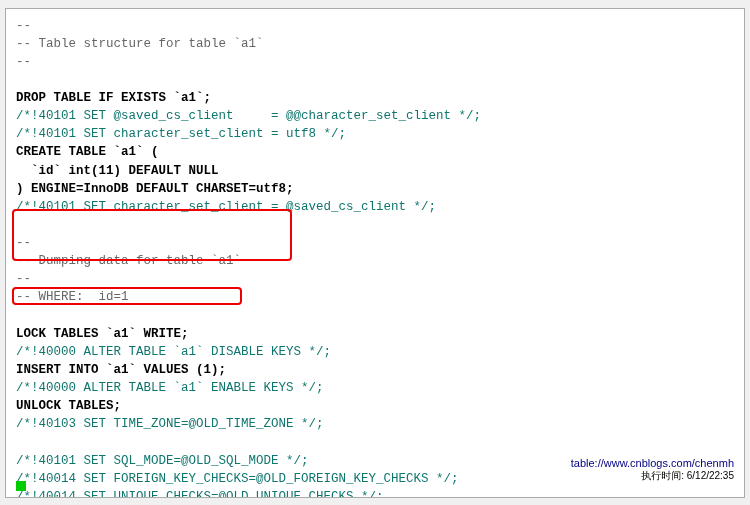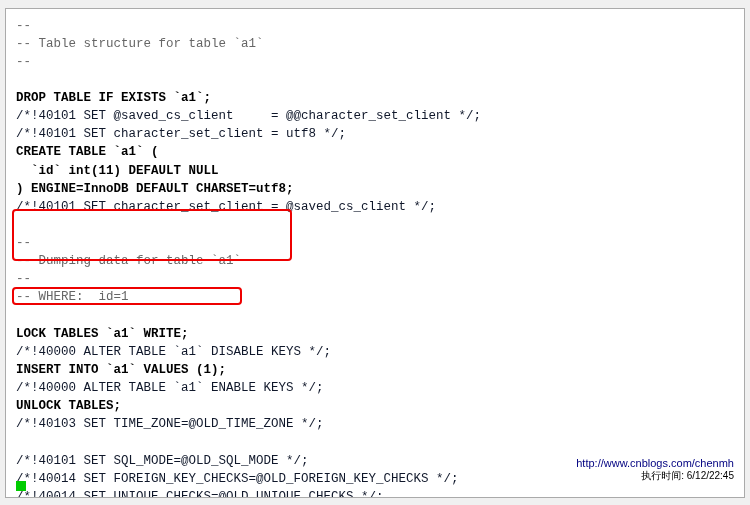--- a/index.html
+++ b/index.html
@@ -76,28 +76,28 @@
     .green-dot {
       position: absolute;
       bottom: 6px;
       left: 10px;
       width: 10px;
       height: 10px;
       background: #00cc00;
     }
     .line-comment { color: #666; }
     .line-normal { color: #000; font-weight: bold; }
-    .line-special { color: #0f172a; }
+    .line-special { color: #0f766e; }
   </style>
 </head>
 <body>
 
 <div class="window">
   <div class="code-area" id="code-display"><div class="line-comment">--</div><div class="line-comment">-- Table structure for table `a1`</div><div class="line-comment">--</div><div class="line-normal">&nbsp;</div><div class="line-normal">DROP TABLE IF EXISTS `a1`;</div><div class="line-special">/*!40101 SET @saved_cs_client     = @@character_set_client */;</div><div class="line-special">/*!40101 SET character_set_client = utf8 */;</div><div class="line-normal">CREATE TABLE `a1` (</div><div class="line-normal">  `id` int(11) DEFAULT NULL</div><div class="line-normal">) ENGINE=InnoDB DEFAULT CHARSET=utf8;</div><div class="line-special">/*!40101 SET character_set_client = @saved_cs_client */;</div><div class="line-normal">&nbsp;</div><div class="line-comment">--</div><div class="line-comment">-- Dumping data for table `a1`</div><div class="line-comment">--</div><div class="line-comment">-- WHERE:  id=1</div><div class="line-normal">&nbsp;</div><div class="line-normal">LOCK TABLES `a1` WRITE;</div><div class="line-special">/*!40000 ALTER TABLE `a1` DISABLE KEYS */;</div><div class="line-normal">INSERT INTO `a1` VALUES (1);</div><div class="line-special">/*!40000 ALTER TABLE `a1` ENABLE KEYS */;</div><div class="line-normal">UNLOCK TABLES;</div><div class="line-special">/*!40103 SET TIME_ZONE=@OLD_TIME_ZONE */;</div><div class="line-normal">&nbsp;</div><div class="line-special">/*!40101 SET SQL_MODE=@OLD_SQL_MODE */;</div><div class="line-special">/*!40014 SET FOREIGN_KEY_CHECKS=@OLD_FOREIGN_KEY_CHECKS */;</div><div class="line-special">/*!40014 SET UNIQUE_CHECKS=@OLD_UNIQUE_CHECKS */;</div></div>
 
   <div class="highlight-box-1"></div>
   <div class="highlight-box-2"></div>
 
-  <div class="watermark">http://www.cnblogs.com/chenmh</div>
-  <div class="watermark-sub">执行时间: 6/12/22:45</div>
+  <div class="watermark">table://www.cnblogs.com/chenmh</div>
+  <div class="watermark-sub">执行时间: 6/12/22:35</div>
 
   <div class="green-dot"></div>
 </div>
 
 </body></html>

